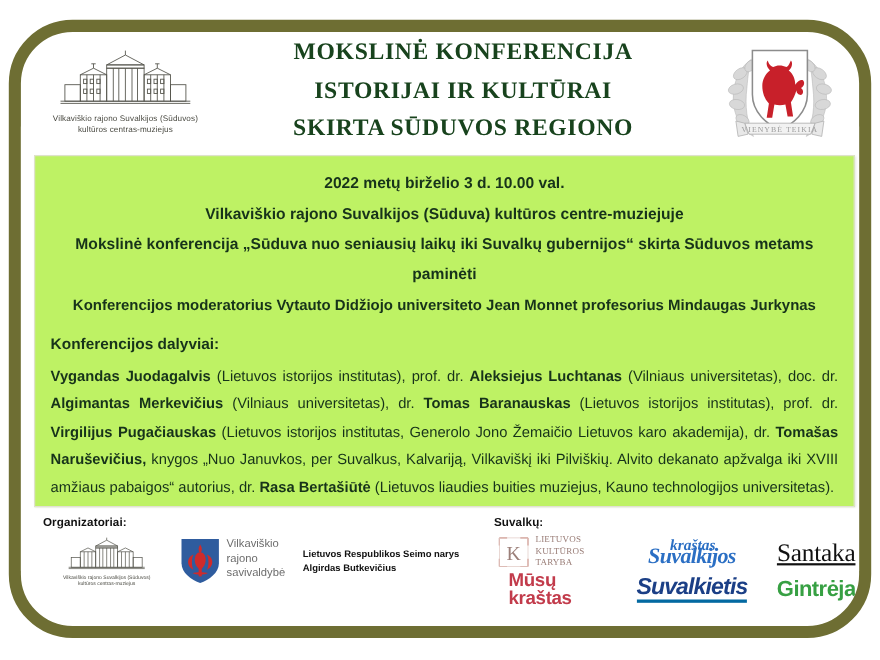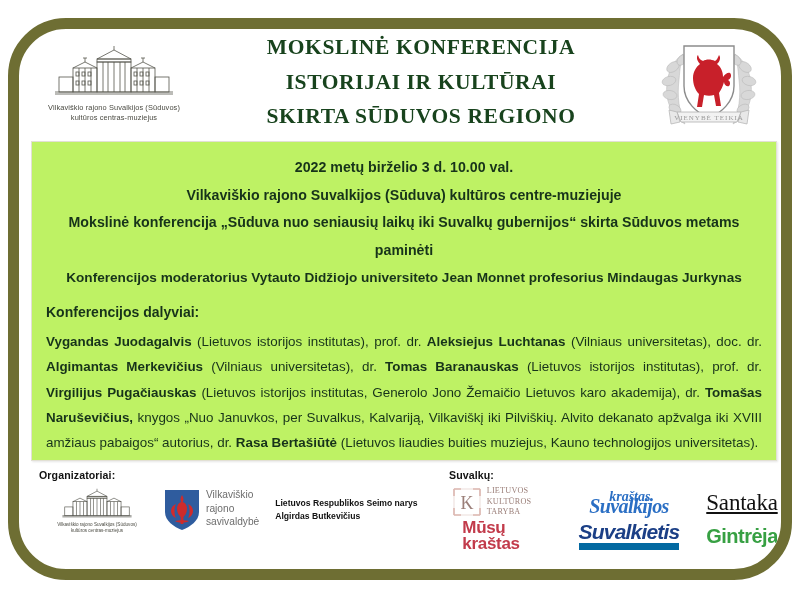--- a/index.html
+++ b/index.html
@@ -268,21 +268,21 @@
   }
   
   .sv {
     font-family: "Liberation Sans", sans-serif;
     font-weight: bold;
     font-style: italic;
     font-size: 21px;
     color: #1b3f86;
     letter-spacing: -.8px;
     line-height: 1;
-    border-bottom: 7px solid #0369a1;
+    border-bottom: 3px solid #0369a1;
     padding-bottom: 1px;
     text-align: center;
   }
   
   .santaka {
     font-family: "Liberation Serif", serif;
     font-size: 23px;
     color: #111;
     line-height: 1;
     letter-spacing: -.2px;

